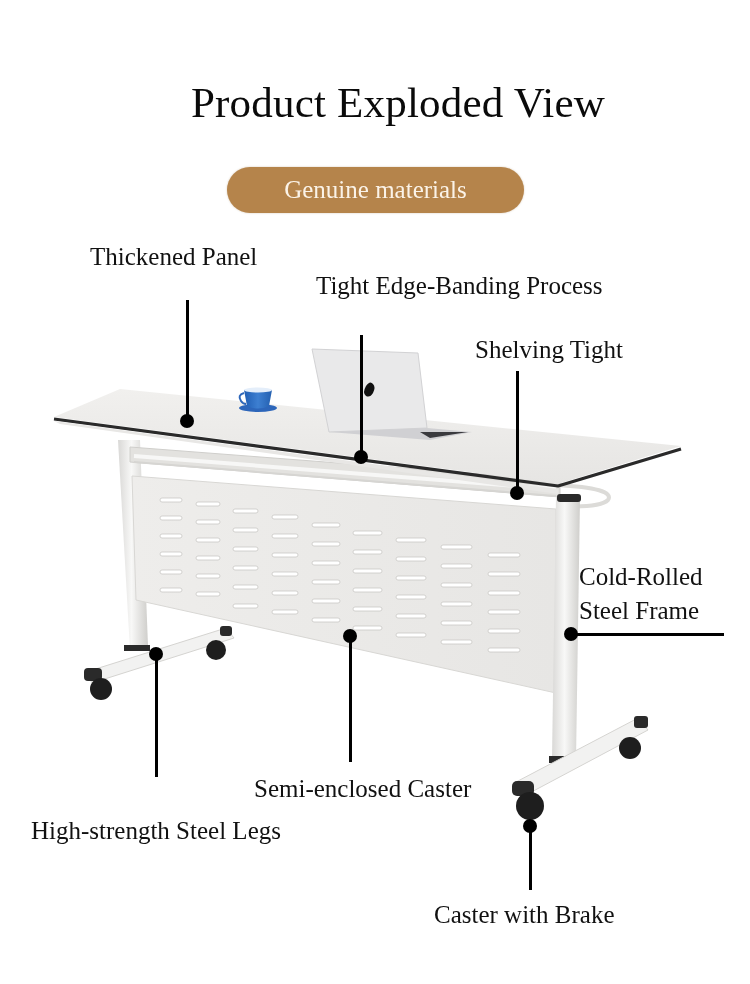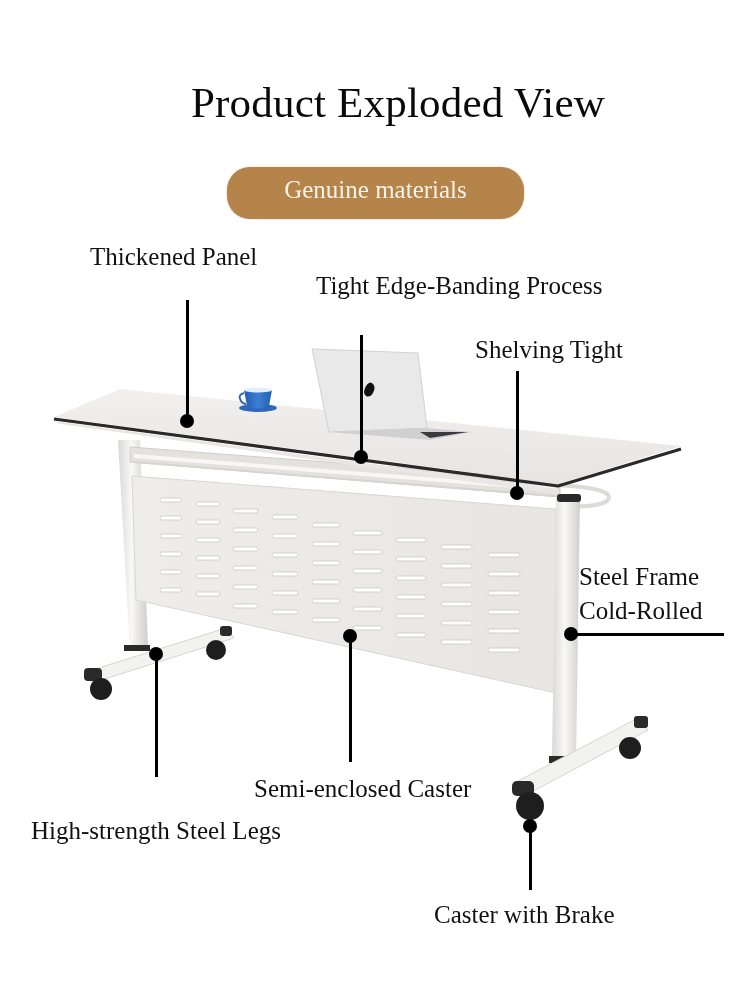--- a/index.html
+++ b/index.html
@@ -4,21 +4,21 @@
 <style>
   * { margin: 0; padding: 0; box-sizing: border-box; }
   html, body { width: 750px; height: 984px; background: #ffffff; overflow: hidden; }
   body { position: relative; font-family: "Liberation Serif", "DejaVu Serif", serif; color: #111; }
 
   .title {
     position: absolute; left: 0; top: 78px; width: 796px; text-align: center;
     font-size: 43px; letter-spacing: 0.2px; color: #0a0a0a; font-weight: normal;
   }
   .badge {
-    position: absolute; left: 227px; top: 167px; width: 297px; height: 52px;
+    position: absolute; left: 227px; top: 167px; width: 297px; height: 46px;
     border-radius: 23px; background: #b5844b; color: #fbf3e8;
     font-size: 25px; text-align: center; line-height: 46px;
     box-shadow: 0 0 2px rgba(150,110,60,0.4);
   }
 
   .label { position: absolute; font-size: 25px; color: #111; white-space: nowrap; line-height: 1.35; }
 
   .vline { position: absolute; width: 2.5px; background: #000; }
   .hline { position: absolute; height: 2.5px; background: #000; }
   .dot { position: absolute; width: 14px; height: 14px; border-radius: 50%; background: #000; margin-left: -7px; margin-top: -7px; }
@@ -200,22 +200,22 @@
 <div class="vline" style="left:360px; top:335px; height:122px;"></div>
 <div class="dot" style="left:361px; top:457px;"></div>
 
 <div class="label" style="left:475px; top:333px;">
   <div>Shelving Tight</div>
 </div>
 <div class="vline" style="left:516px; top:371px; height:122px;"></div>
 <div class="dot" style="left:517px; top:493px;"></div>
 
 <div class="label" style="left:579px; top:560px;">
+  <div>Cold-Rolled</div>
   <div>Steel Frame</div>
-  <div>Cold-Rolled</div>
 </div>
 <div class="hline" style="left:571px; top:633px; width:153px;"></div>
 <div class="dot" style="left:571px; top:634px;"></div>
 
 <div class="label" style="left:254px; top:772px;">
   <div>Semi-enclosed Caster</div>
 </div>
 <div class="vline" style="left:349px; top:636px; height:126px;"></div>
 <div class="dot" style="left:350px; top:636px;"></div>
 

